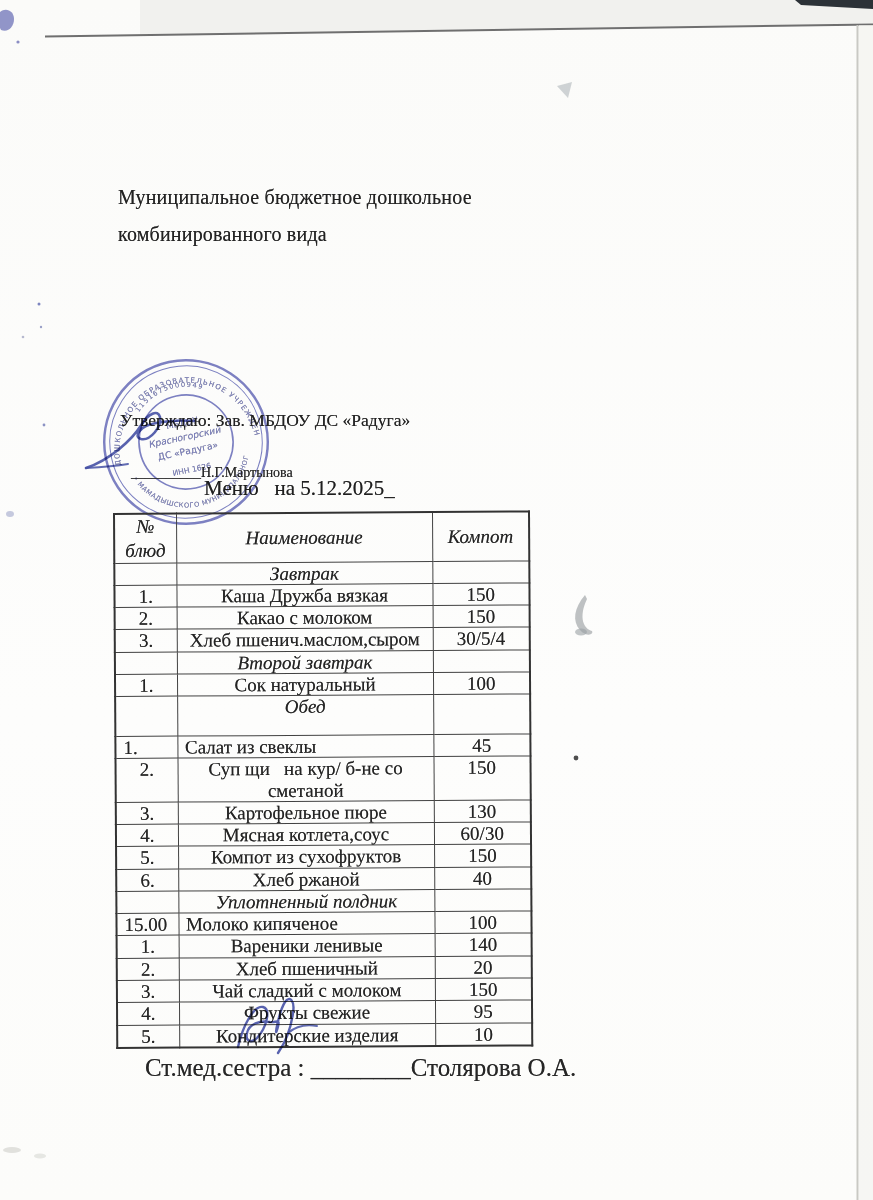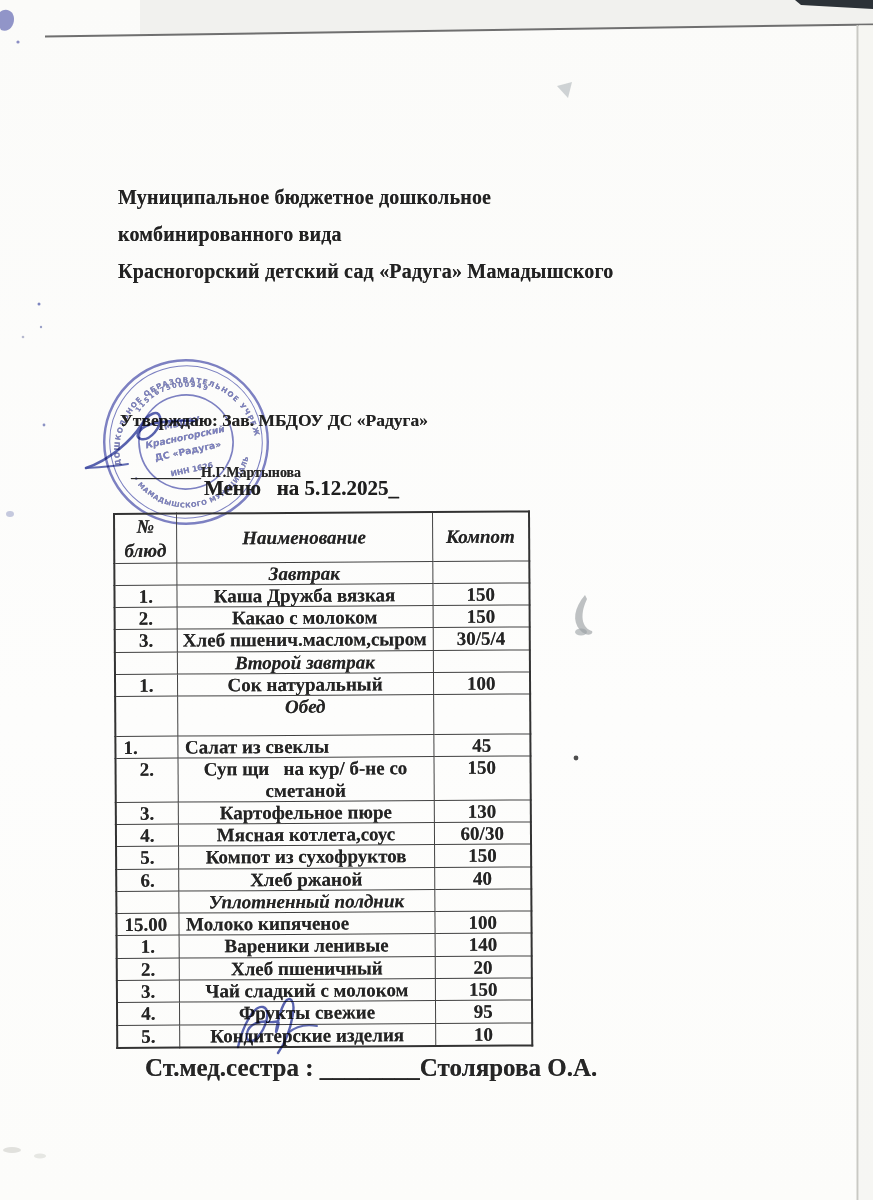--- a/index.html
+++ b/index.html
@@ -2,21 +2,20 @@
 <html><head>
 <meta charset="utf-8">
 <style>
   html,body{margin:0;padding:0;background:#fff;}
   .page{
     position:relative;width:873px;height:1200px;overflow:hidden;
     background:linear-gradient(180deg,#fbfbf9 0%,#fdfdfc 60%,#fcfcfa 100%);
     font-family:"Liberation Serif","DejaVu Serif",serif;
     color:#262626;
     text-shadow:0 0 .5px rgba(40,40,40,.65);
-    font-weight:bold;
   }
   .abs{position:absolute;}
   .artifacts{left:0;top:0;width:873px;height:1200px;z-index:0;pointer-events:none;}
   .header-block{left:118px;top:186px;z-index:2;font-size:20px;letter-spacing:.2px;color:#222;}
   .header-block .hline{height:36.8px;}
   .stamp-svg{left:94px;top:354px;width:184px;height:176px;z-index:1;opacity:.8;
     transform:rotate(-12deg);mix-blend-mode:multiply;}
   .sig-svg{z-index:3;pointer-events:none;mix-blend-mode:multiply;}
   .approve-line{left:120px;top:410px;font-size:17.5px;z-index:2;color:#222;}
   .approver-line{left:117px;top:449px;font-size:14px;z-index:2;white-space:pre;}
@@ -59,21 +58,20 @@
     <circle cx="23" cy="337" r="1.3" fill="#b6b9cf"></circle>
     <circle cx="44" cy="425" r="1.4" fill="#8c93c4"></circle>
     <ellipse cx="10" cy="514" rx="4" ry="3" fill="#aeb4d2" opacity="0.7"></ellipse>
     <ellipse cx="12" cy="1150" rx="9" ry="3" fill="#d9dad6" opacity="0.8"></ellipse>
     <ellipse cx="40" cy="1156" rx="6" ry="2.5" fill="#e0e1dd" opacity="0.8"></ellipse>
   </svg>
 
   <div class="abs header-block">
     <div class="hline">Муниципальное бюджетное дошкольное</div>
     <div class="hline">комбинированного вида</div>
-    <div class="hline">Красногорский детский сад «Радуга» Мамадышского</div>
   </div>
 
   <svg class="abs stamp-svg" viewBox="0 0 180 172">
     <defs>
       <path id="arcTop" d="M 23,95 A 67,67 0 1 1 157,95"></path>
       <path id="arcNum" d="M 41,62 A 55,55 0 0 1 139,62"></path>
       <path id="arcBot" d="M 32,110 A 62,62 0 0 0 148,110"></path>
     </defs>
     <circle cx="90" cy="86" r="80" fill="none" stroke="#5d63b6" stroke-width="2.4"></circle>
     <circle cx="90" cy="86" r="74.5" fill="none" stroke="#5d63b6" stroke-width="1"></circle>

